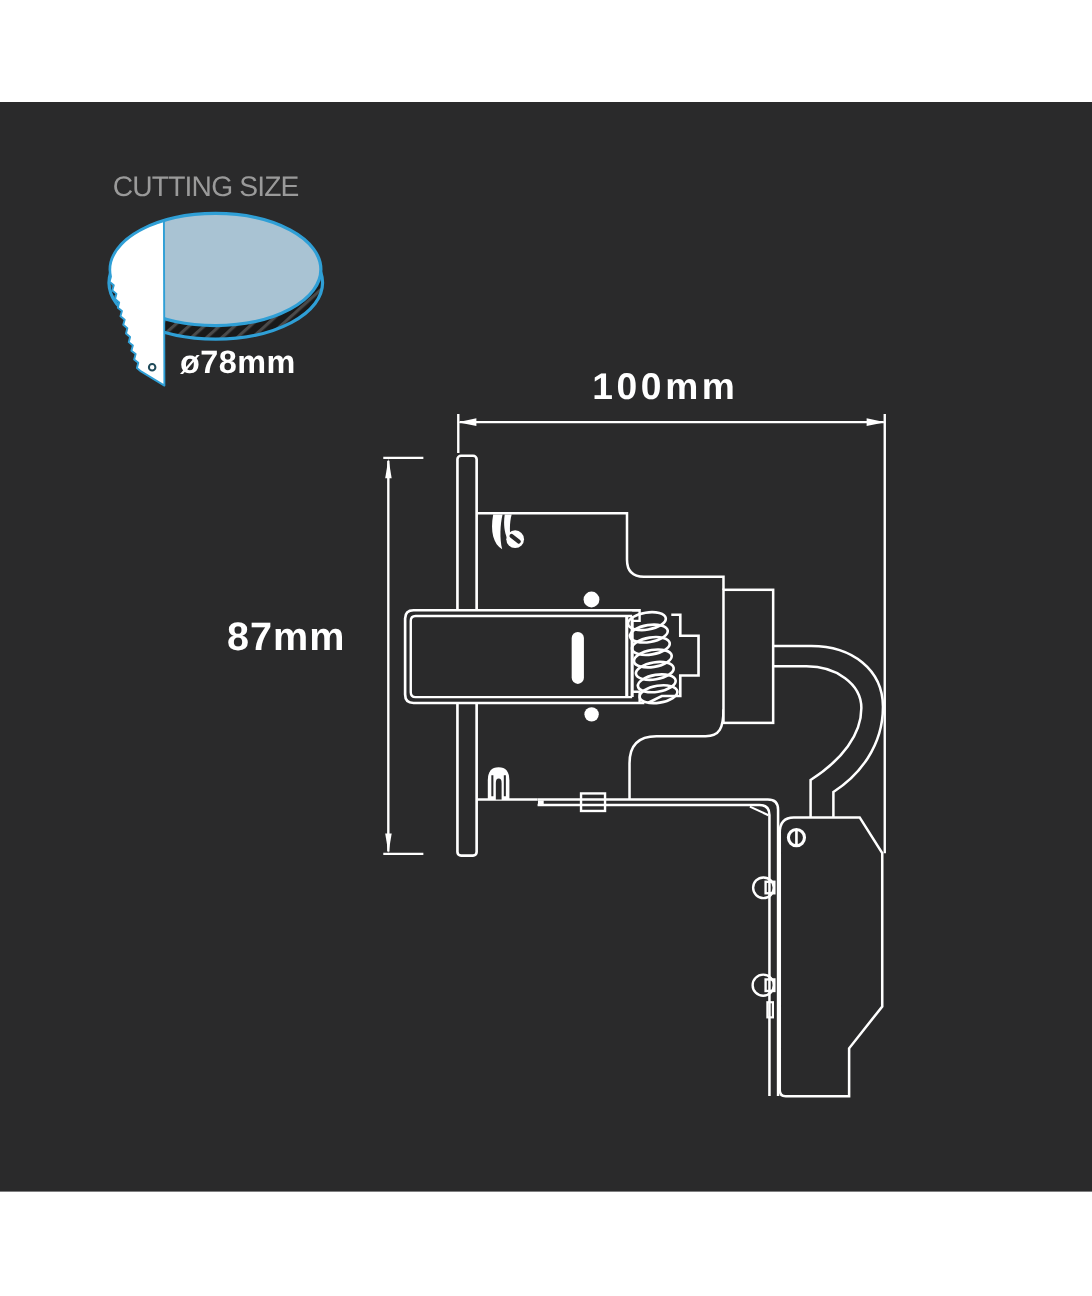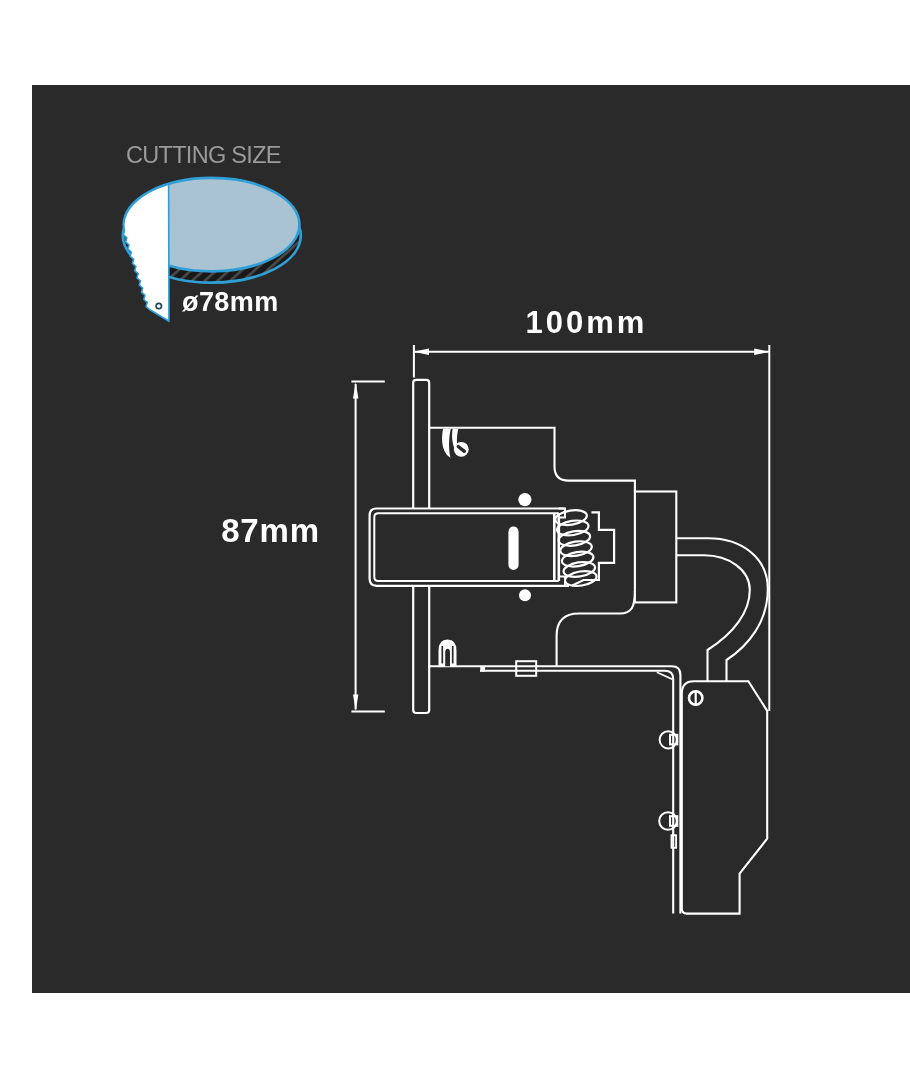--- a/index.html
+++ b/index.html
@@ -1,16 +1,16 @@
 <!DOCTYPE html>
 <html><head>
 <meta charset="utf-8">
 <style>
   html,body{margin:0;padding:0;background:#ffffff;width:910px;height:1080px;overflow:hidden;}
-  .stage{position:relative;width:744px;height:1080px;font-family:"Liberation Sans",sans-serif;padding-left:32px;}
+  .stage{position:relative;width:744px;height:1080px;font-family:"Liberation Sans",sans-serif;}
 </style>
 </head>
 <body>
 <div class="stage">
 <svg width="910" height="1080" viewBox="0 0 910 1080" xmlns="http://www.w3.org/2000/svg">
 <defs>
   <pattern id="hatch" width="8.5" height="8.5" patternUnits="userSpaceOnUse" patternTransform="rotate(48)">
     <rect width="8.5" height="8.5" fill="#191919"></rect>
     <rect x="0" y="0" width="2.6" height="8.5" fill="#4a4a4a"></rect>
   </pattern>

